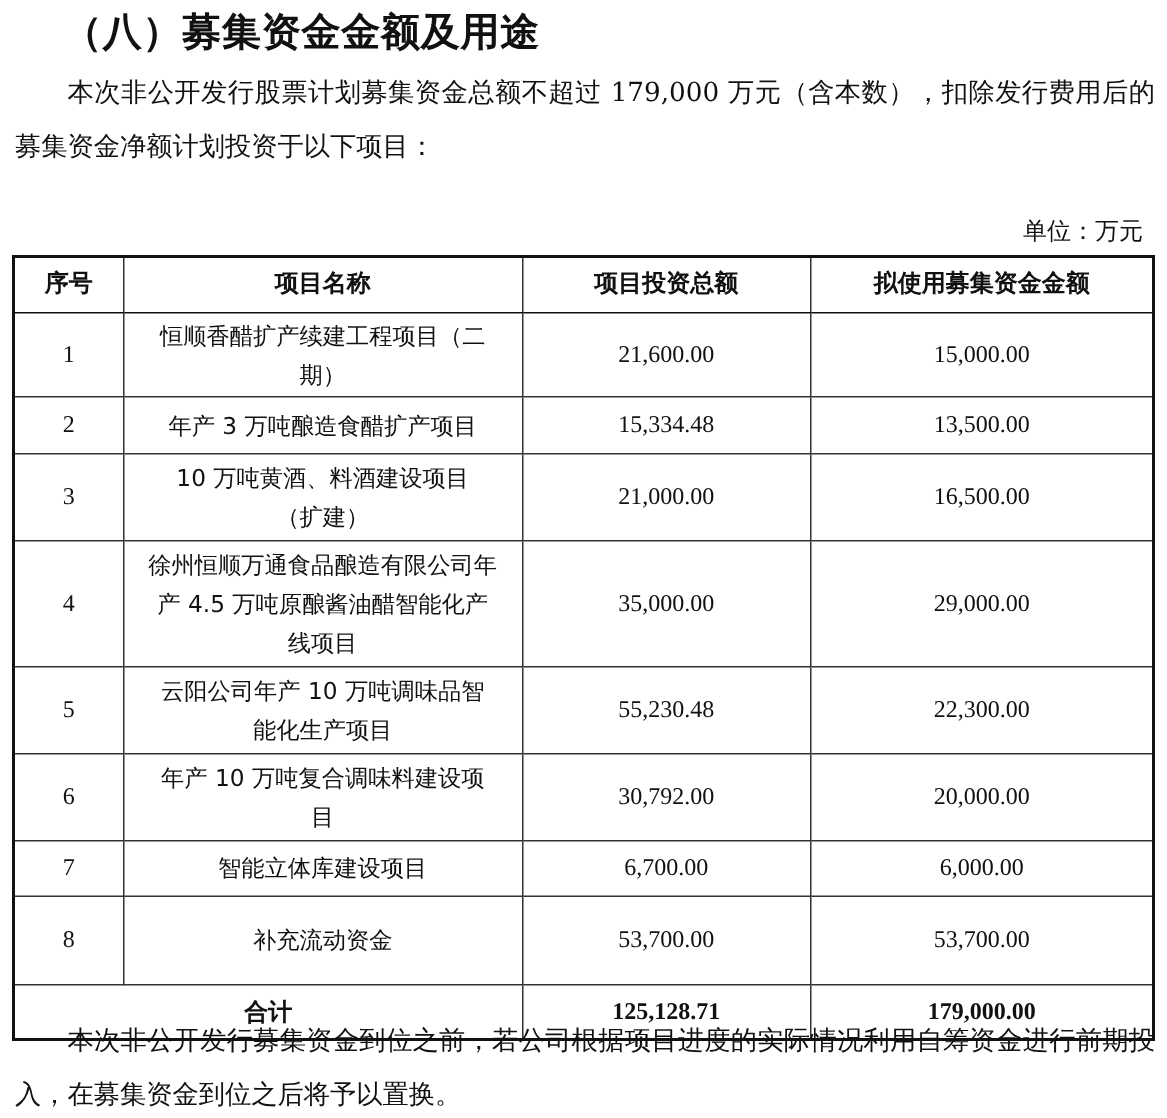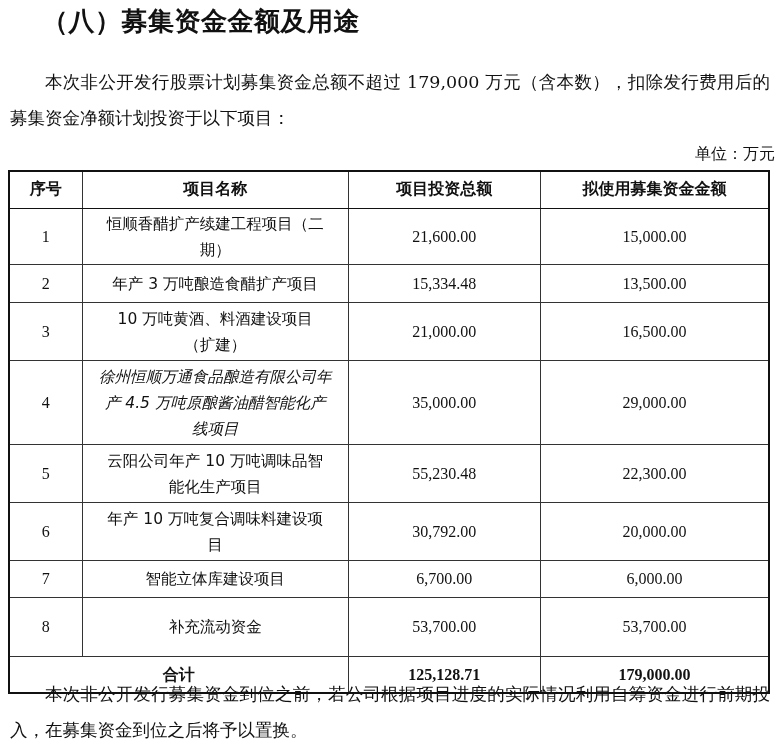--- a/index.html
+++ b/index.html
@@ -25,25 +25,25 @@
       letter-spacing: 0.5px;
     }
     .para {
       position: absolute;
       left: 10px;
       width: 760px;
       font-size: 17.5px;
       line-height: 36px;
       text-align: justify;
     }
-    .para1 { top: 64px; text-indent: 2em; }
+    .para1 { top: 44px; text-indent: 2em; }
     .para2 { top: 676px; text-indent: 2em; }
     .unit {
       position: absolute;
-      right: 3px;
+      right: 16px;
       top: 144px;
       font-size: 16px;
     }
     table.fund {
       position: absolute;
       left: 8px;
       top: 170px;
       width: 762px;
       border-collapse: collapse;
       border: 2px solid #111;
@@ -122,21 +122,21 @@
         <td>3</td>
         <td class="name">
           <div style="margin: 0px auto; width: 225px;">10 万吨黄酒、料酒建设项目（扩建）</div>
         </td>
         <td>21,000.00</td>
         <td>16,500.00</td>
       </tr>
       <tr style="height: 84px;">
         <td>4</td>
         <td class="name">
-          <div style="margin: 0px auto; width: 235px; font-style: italic;">徐州恒顺万通食品酿造有限公司年产 4.5 万吨原酿酱油醋智能化产线项目</div>
+          <div style="margin: 0px auto; width: 235px;">徐州恒顺万通食品酿造有限公司年产 4.5 万吨原酿酱油醋智能化产线项目</div>
         </td>
         <td>35,000.00</td>
         <td>29,000.00</td>
       </tr>
       <tr style="height: 58px;">
         <td>5</td>
         <td class="name">
           <div style="margin: 0px auto; width: 225px;">云阳公司年产 10 万吨调味品智能化生产项目</div>
         </td>
         <td>55,230.48</td>

